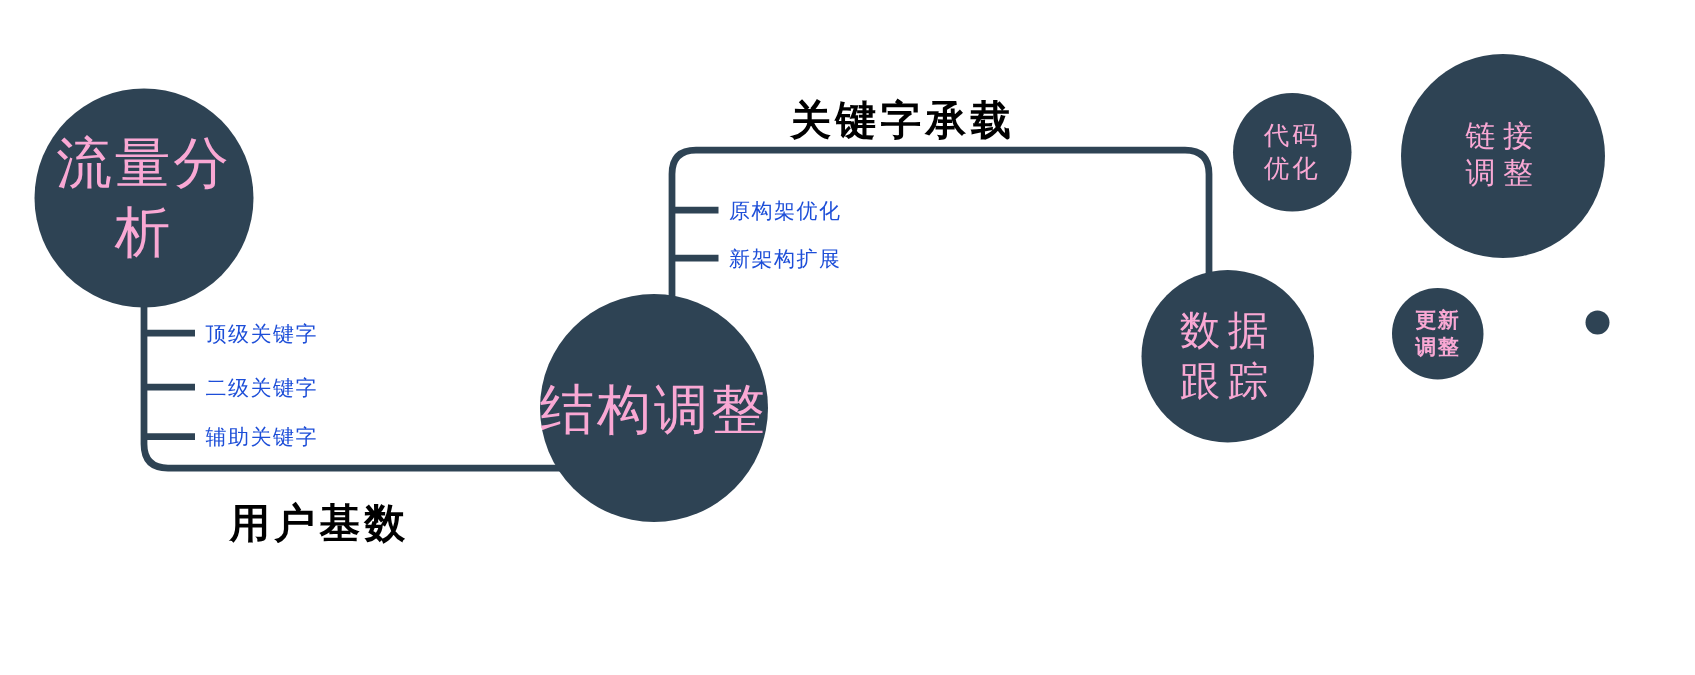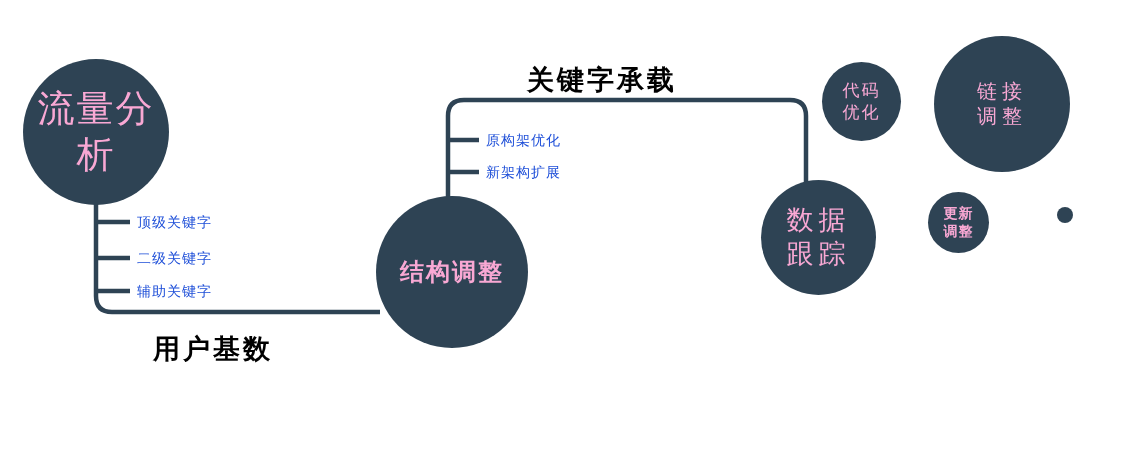--- a/index.html
+++ b/index.html
@@ -28,21 +28,21 @@
     display: flex;
     flex-direction: column;
     align-items: center;
     justify-content: center;
     text-align: center;
     letter-spacing: 2px;
     line-height: 1.25;
   }
 
   .node-traffic   { left: 23px;  top: 59px;  width: 146px; height: 146px; font-size: 37px; }
-  .node-structure { left: 376px; top: 196px; width: 152px; height: 152px; font-size: 24px; font-weight: bold; }
+  .node-structure { left: 360px; top: 196px; width: 152px; height: 152px; font-size: 36px; }
   .node-tracking  { left: 761px; top: 180px; width: 115px; height: 115px; font-size: 27px; letter-spacing: 5px; }
   .node-code      { left: 822px; top: 62px;  width: 79px;  height: 79px;  font-size: 17px; letter-spacing: 2px; }
   .node-link      { left: 934px; top: 36px;  width: 136px; height: 136px; font-size: 20px; letter-spacing: 5px; }
   .node-update    { left: 928px; top: 192px; width: 61px;  height: 61px;  font-size: 14px; font-weight: bold; letter-spacing: 1px; }
   .node-report    { left: 928px; top: 253px; width: 115px; height: 115px; font-size: 27px; letter-spacing: 5px; }
   .node-dot       { left: 1057px; top: 207px; width: 16px; height: 16px; }
 
   .edge-label {
     position: absolute;
     color: #000000;

